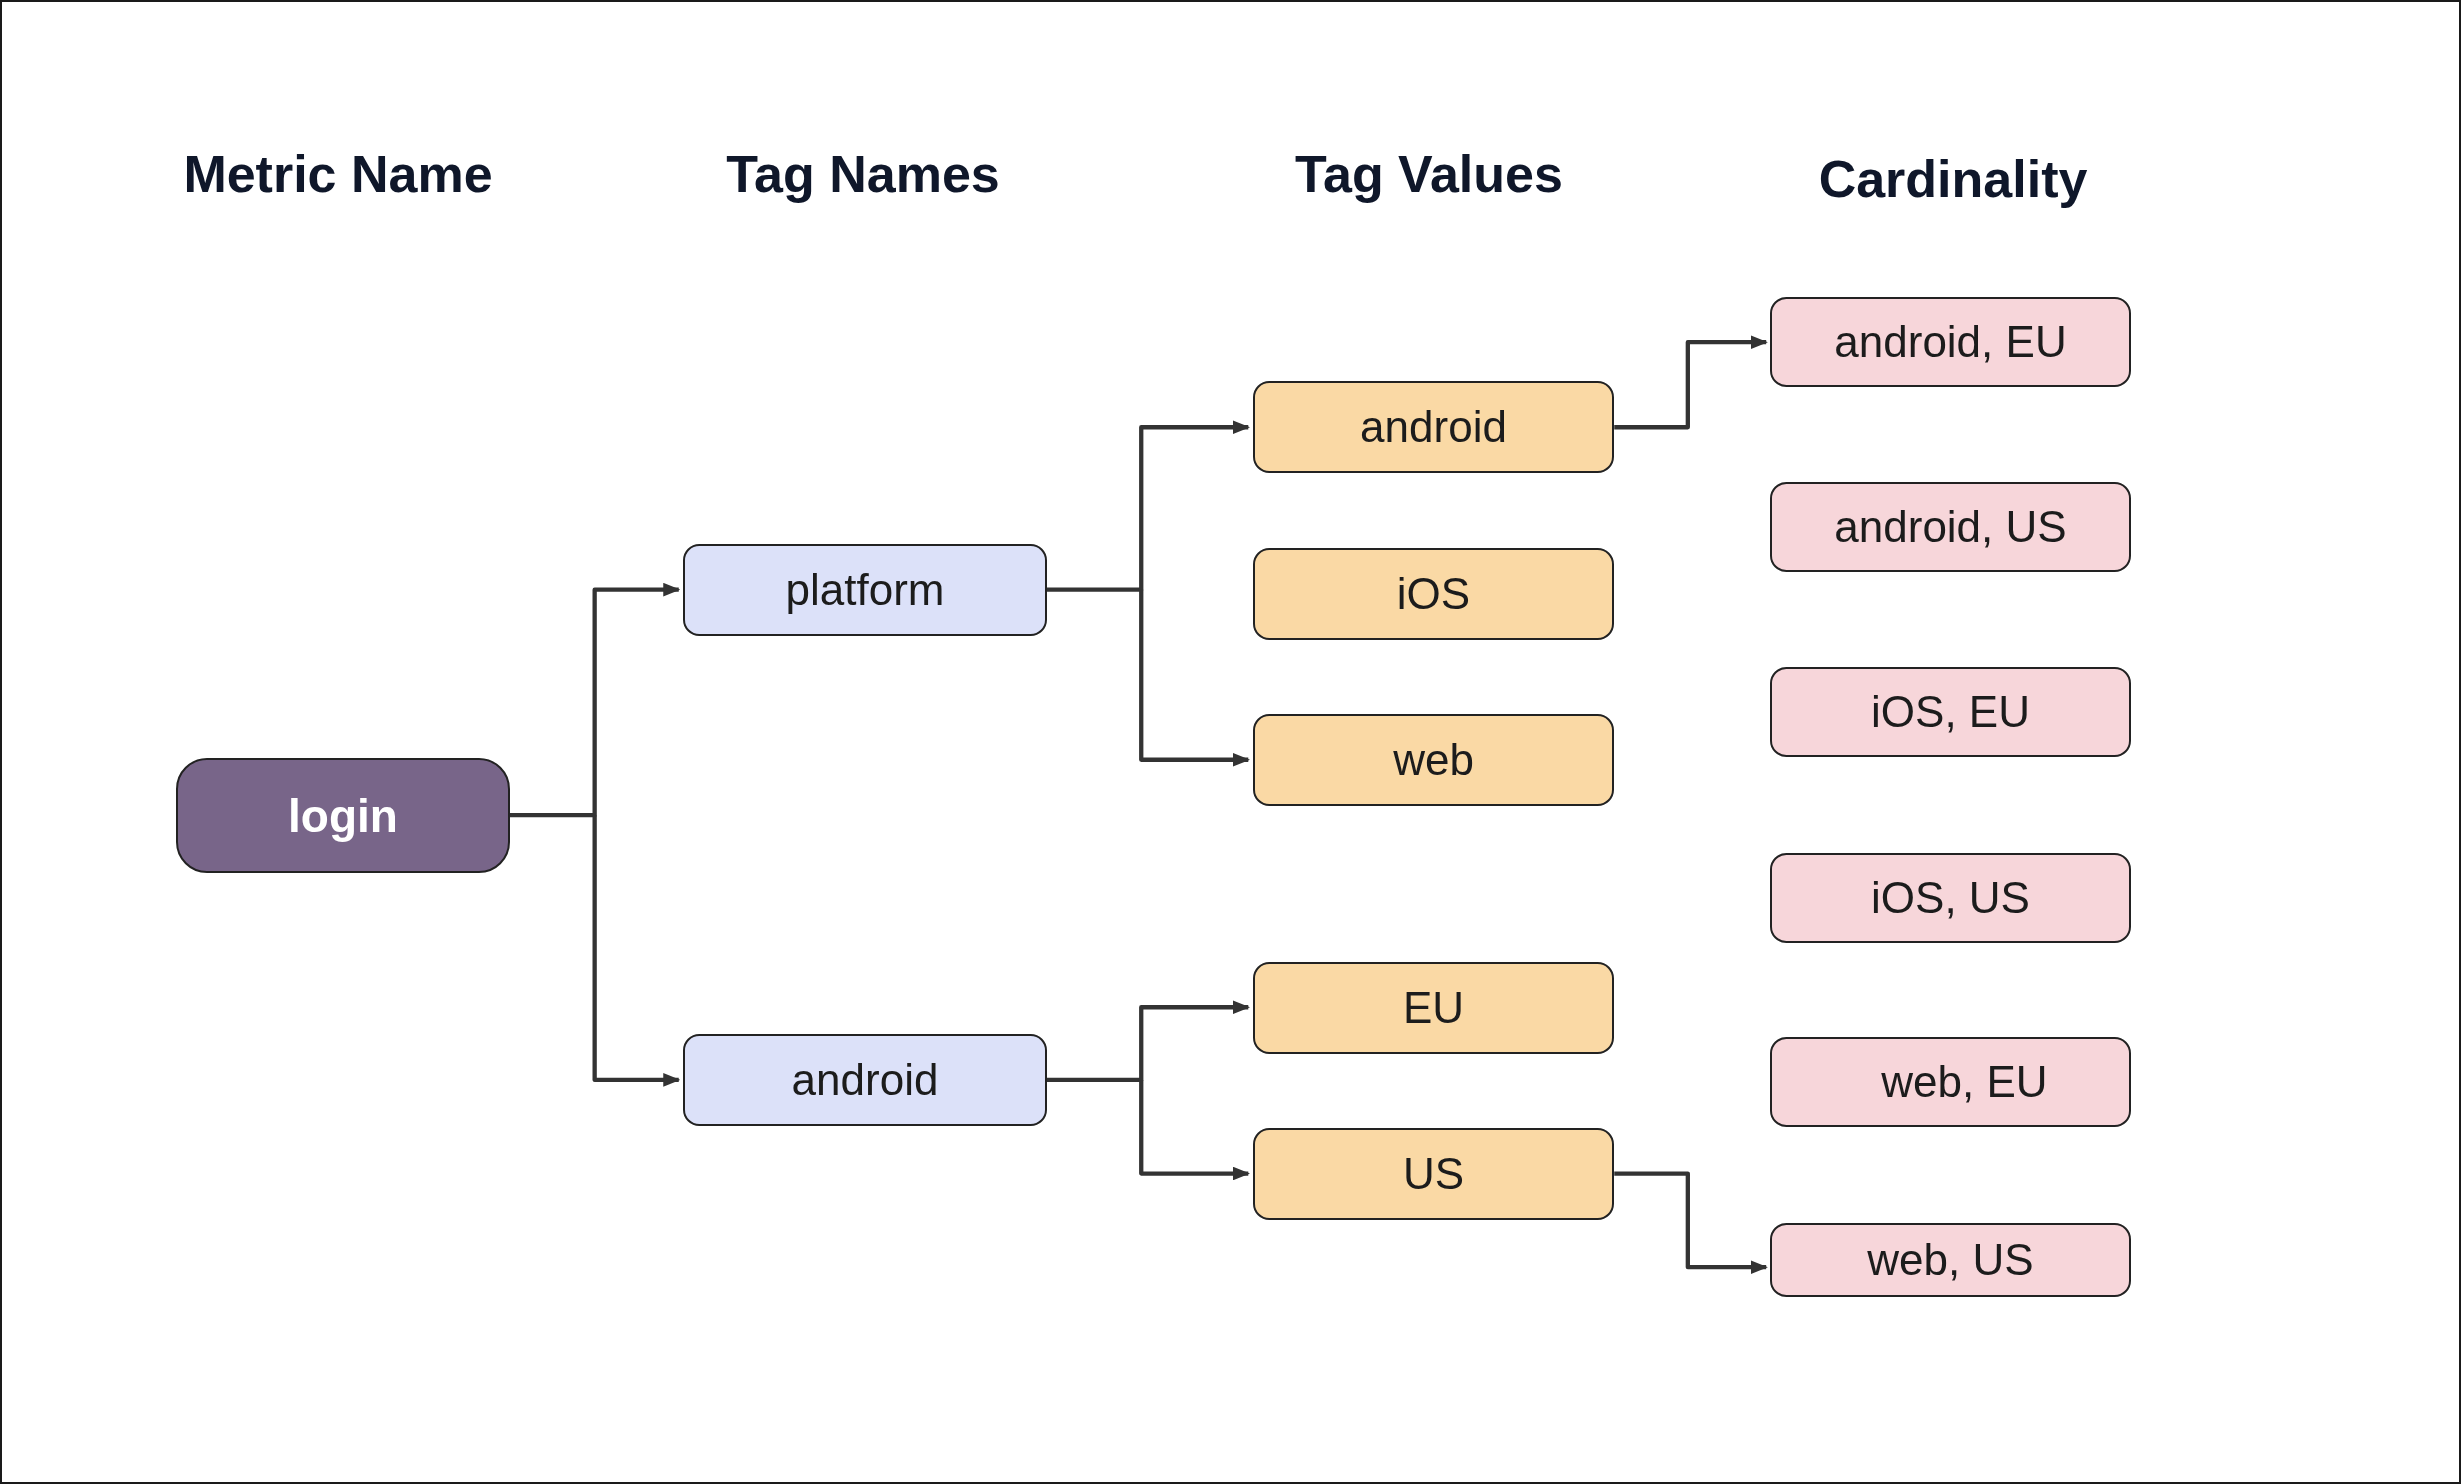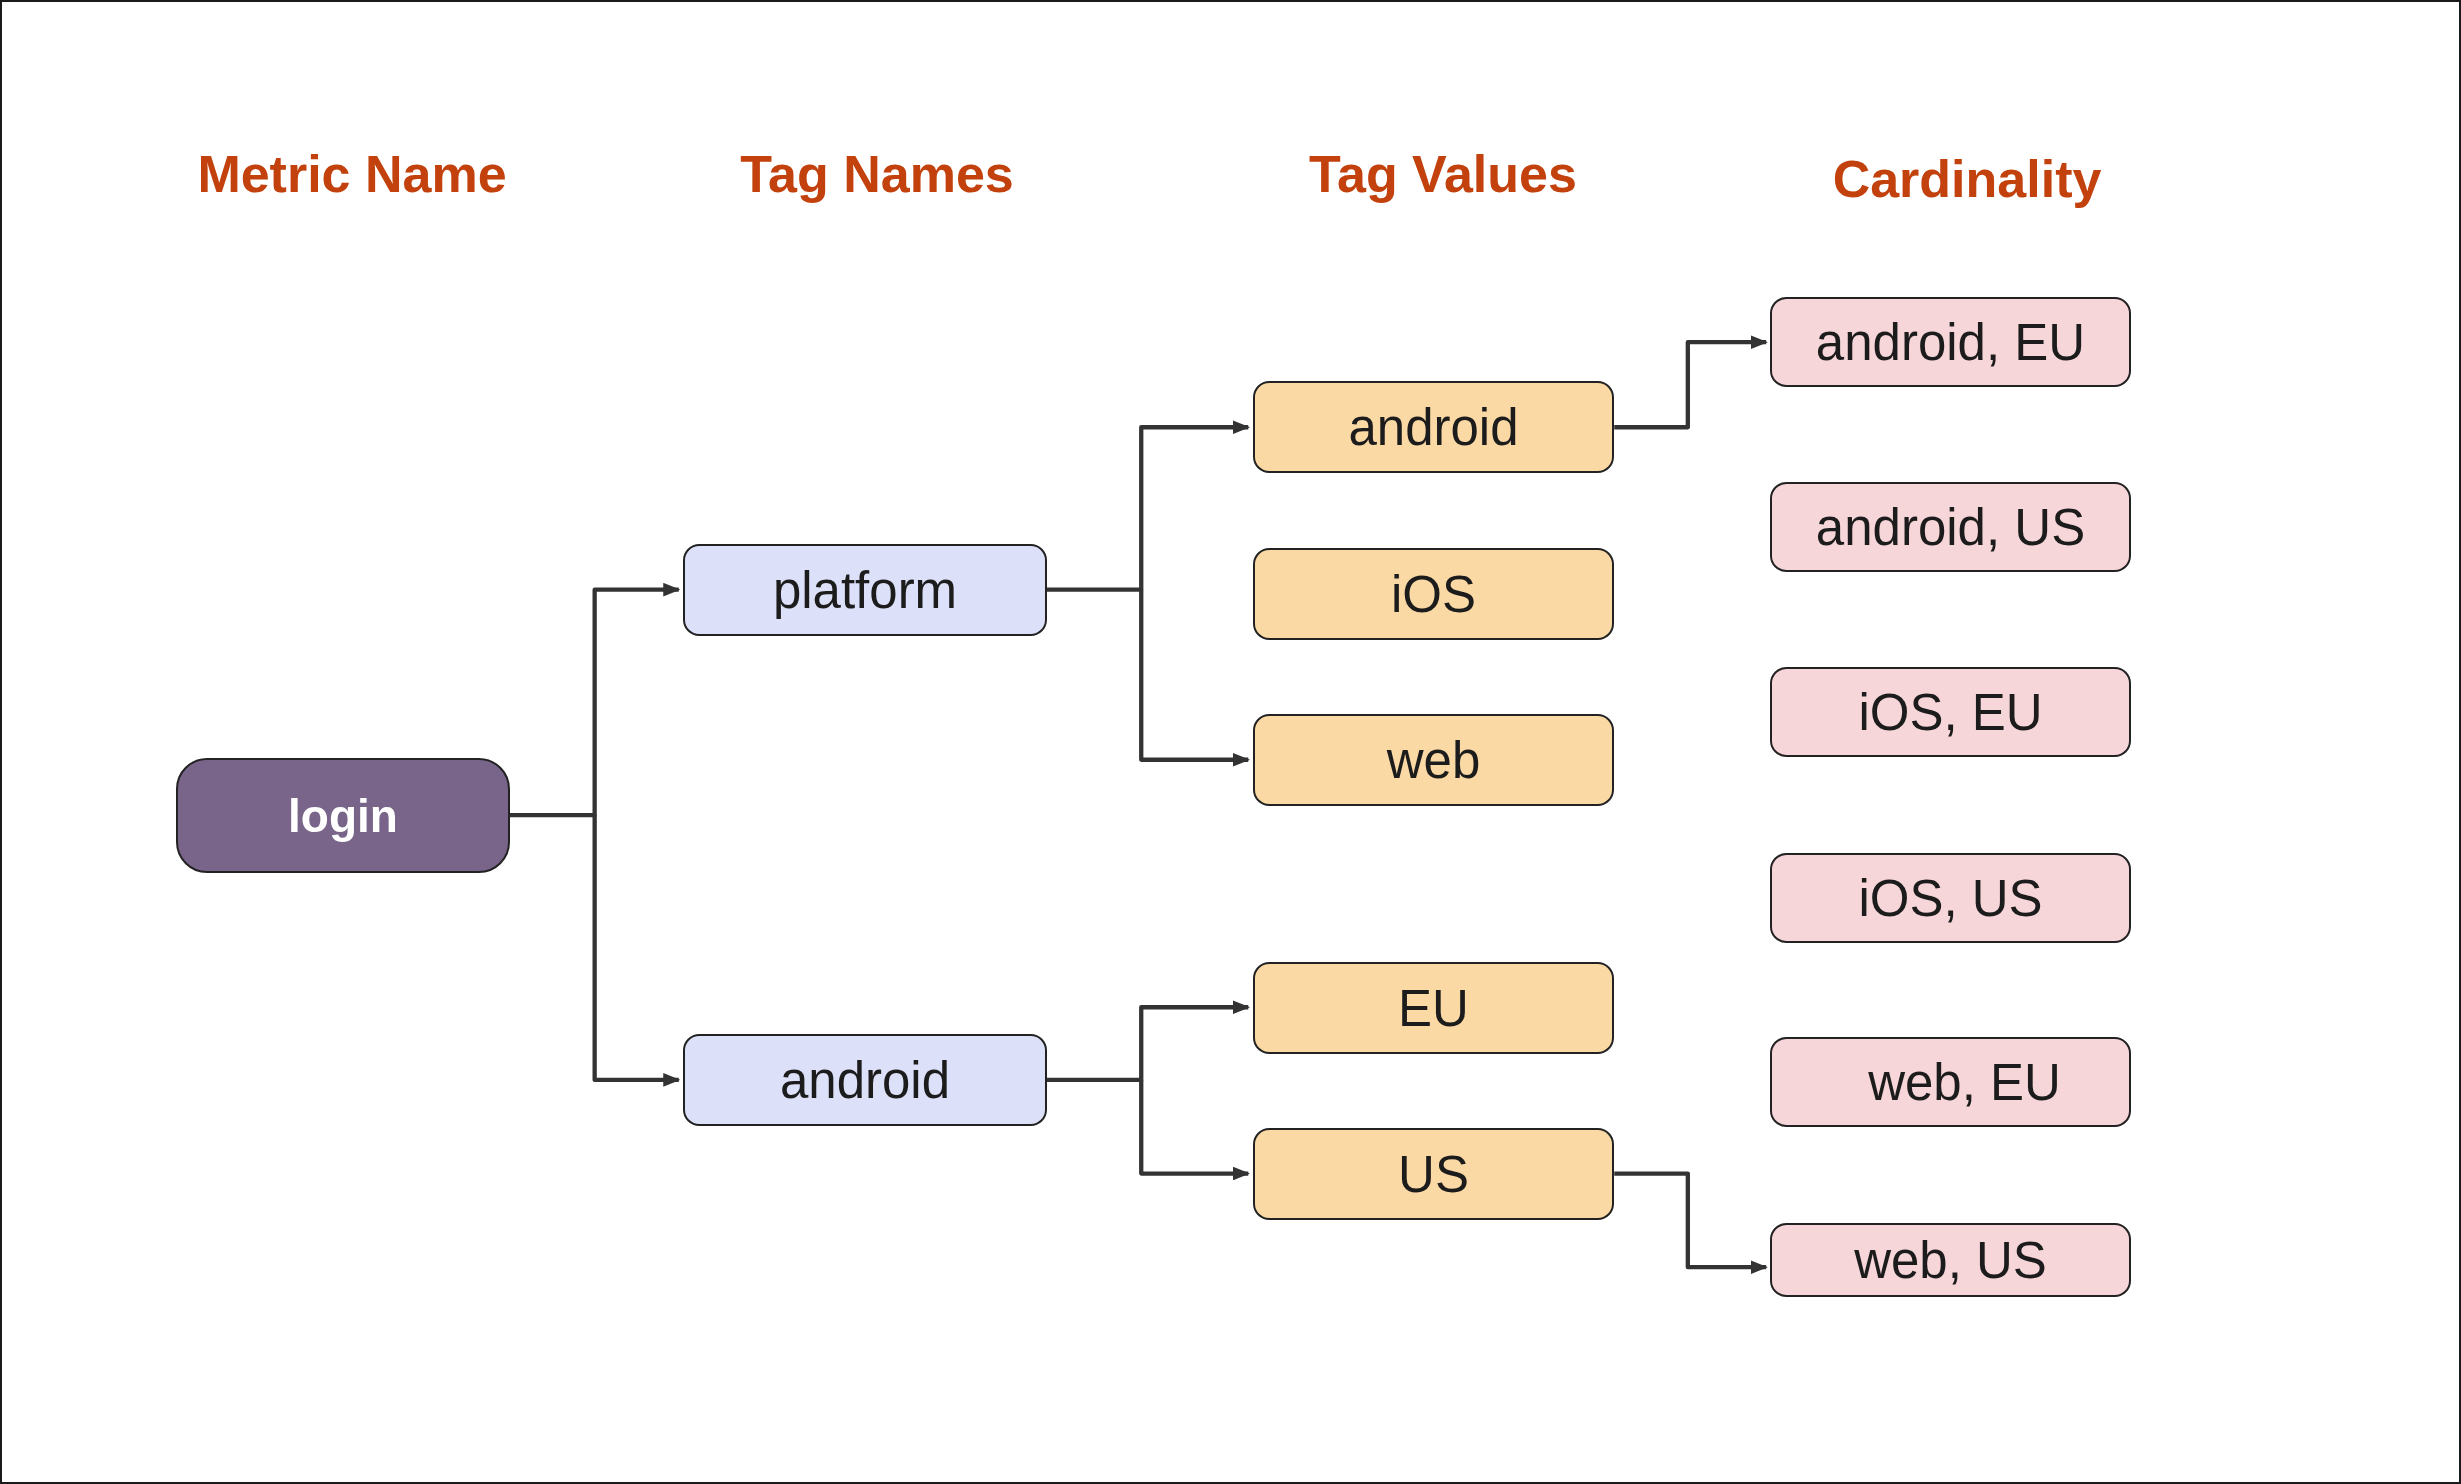--- a/index.html
+++ b/index.html
@@ -40,32 +40,31 @@
     stroke-width: 4.5;
     stroke-linejoin: round;
     stroke-linecap: butt;
   }
   .col-header {
     position: absolute;
     transform: translateX(-50%);
     font-size: 52px;
     line-height: 55px;
     font-weight: bold;
-    color: #c2410c;
+    color: #0f172a;
     white-space: nowrap;
-    margin-left: 14px;
   }
   .node {
     position: absolute;
     display: flex;
     align-items: center;
     justify-content: center;
     border: 2.9px solid var(--node-border);
     border-radius: 16.3px;
-    font-size: 51px;
+    font-size: 44px;
     color: var(--text);
     white-space: nowrap;
   }
   .node.metric {
     background: var(--metric-node-fill);
     color: var(--metric-node-text);
     font-weight: bold;
     font-size: 46px;
     border-radius: 31px;
   }

